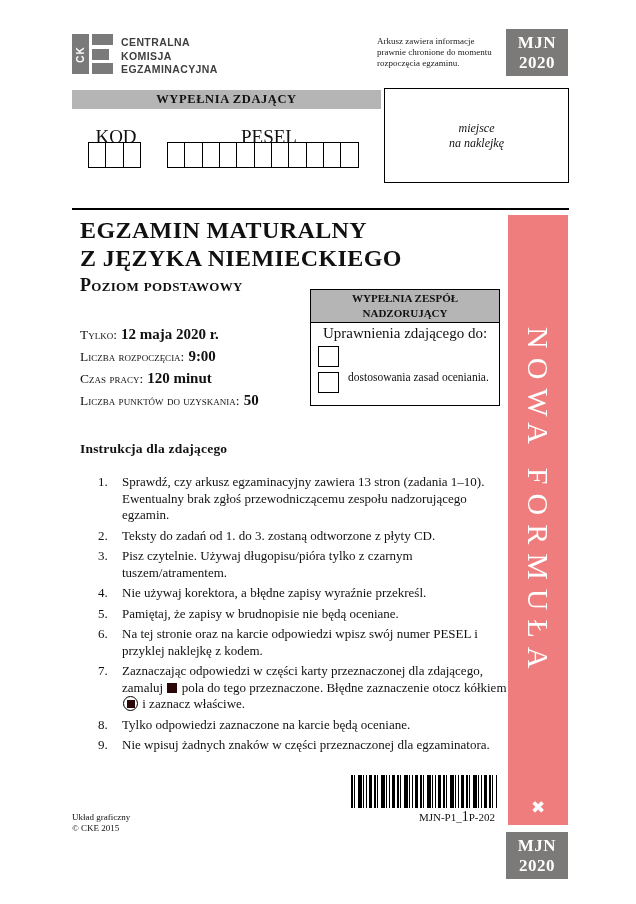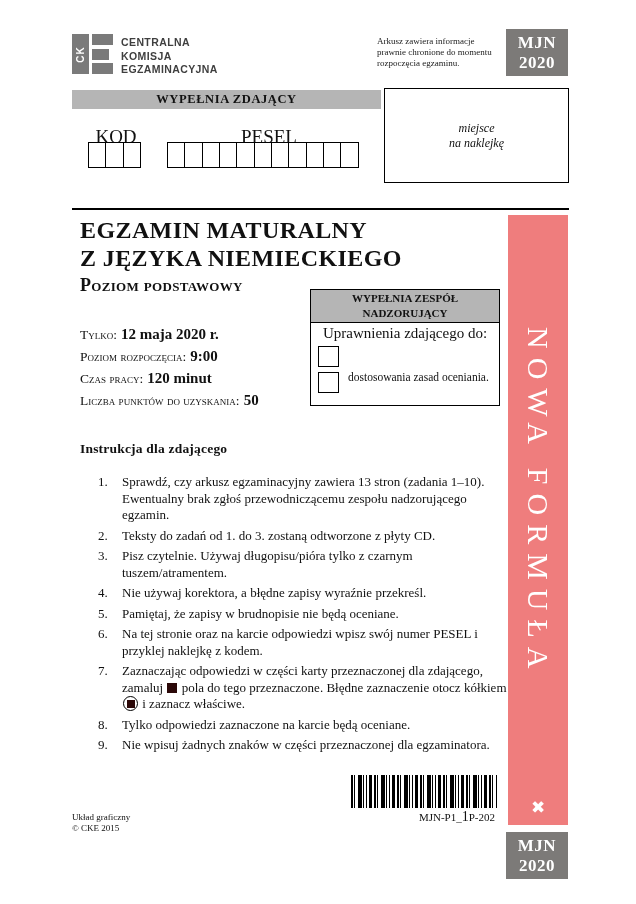--- a/index.html
+++ b/index.html
@@ -207,21 +207,21 @@
     <div class="big">Z JĘZYKA NIEMIECKIEGO</div>
     <div class="level">Poziom podstawowy</div>
   </div>
 
   <div class="exam-info">
     <div class="row">
       <span class="lbl">Tylko:</span>
       <span class="val">12 maja 2020 r.</span>
     </div>
     <div class="row">
-      <span class="lbl">Poziom rozpoczęcia:</span>
+      <span class="lbl">Liczba rozpoczęcia:</span>
       <span class="val">9:00</span>
     </div>
     <div class="row">
       <span class="lbl">Czas pracy:</span>
       <span class="val">120 minut</span>
     </div>
     <div class="row">
       <span class="lbl">Liczba punktów do uzyskania:</span>
       <span class="val">50</span>
     </div>

